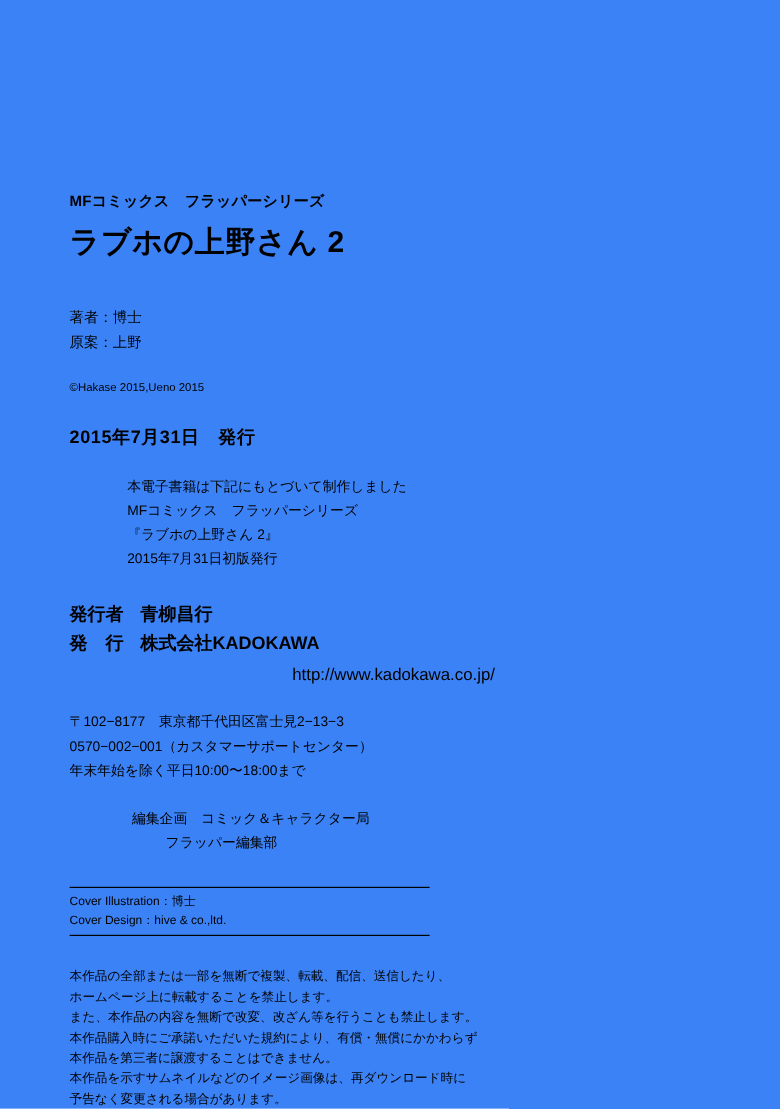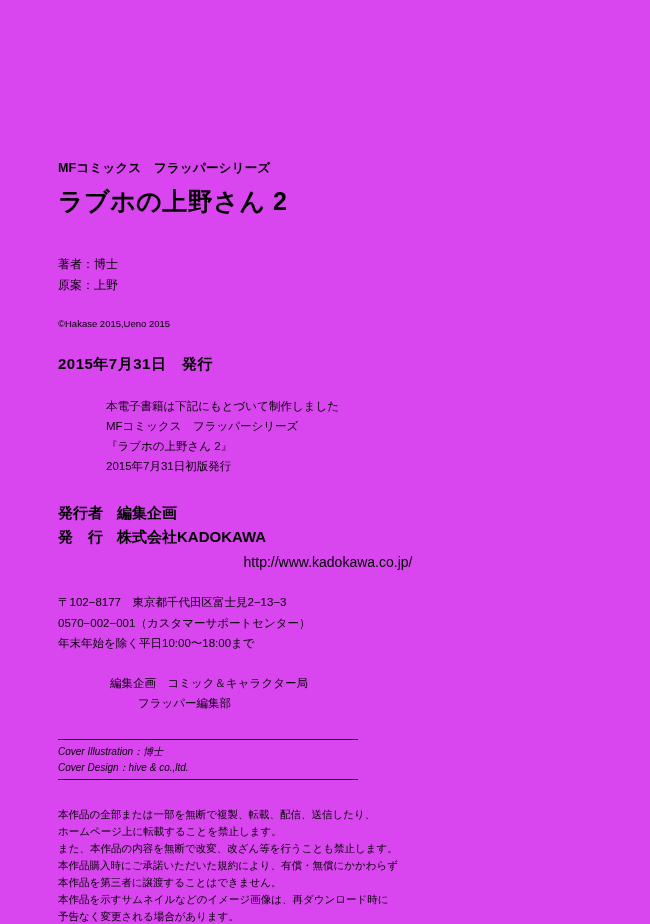--- a/index.html
+++ b/index.html
@@ -13,21 +13,21 @@
     font-family: "Liberation Sans", "DejaVu Sans", sans-serif;
     color: #000000;
     position: relative;
     overflow: hidden;
   }
   .page {
     position: absolute;
     left: 0; top: 0;
     width: 650px;
     height: 924px;
-    background: #d946ef;
+    background: #3b82f6;
   }
   .content {
     position: absolute;
     left: 58px;
     top: 160px;
     width: 540px;
   }
 
   .series-line {
     font-size: 12.5px;
@@ -105,21 +105,21 @@
     border: none;
     border-top: 1.3px solid #000;
     margin: 0;
     width: 300px;
   }
   .cover-credits {
     font-size: 10px;
     line-height: 1.55;
     padding: 4px 0 4px 0;
   }
-  .cover-credits div { white-space: nowrap; font-style: italic; }
+  .cover-credits div { white-space: nowrap; }
 
   .notices {
     font-size: 10.5px;
     line-height: 1.62;
     margin-top: 26px;
   }
   .notices div { white-space: nowrap; }
 </style>
 </head>
 <body>
@@ -142,21 +142,21 @@
 
     <div class="basis-block">
       <div>本電子書籍は下記にもとづいて制作しました</div>
       <div>MFコミックス　フラッパーシリーズ</div>
       <div>『ラブホの上野さん 2』</div>
       <div>2015年7月31日初版発行</div>
     </div>
 
     <div class="publisher-block">
       <div class="publisher-row">
-        <span class="lbl">発行者</span><span>編集企画</span>
+        <span class="lbl">発行者</span><span>青柳昌行</span>
       </div>
       <div class="publisher-row">
         <span class="lbl">発　行</span><span>株式会社KADOKAWA</span>
       </div>
     </div>
 
     <a class="url" href="#">http://www.kadokawa.co.jp/</a>
 
     <div class="address-block">
       <div>〒102−8177　東京都千代田区富士見2−13−3</div>

